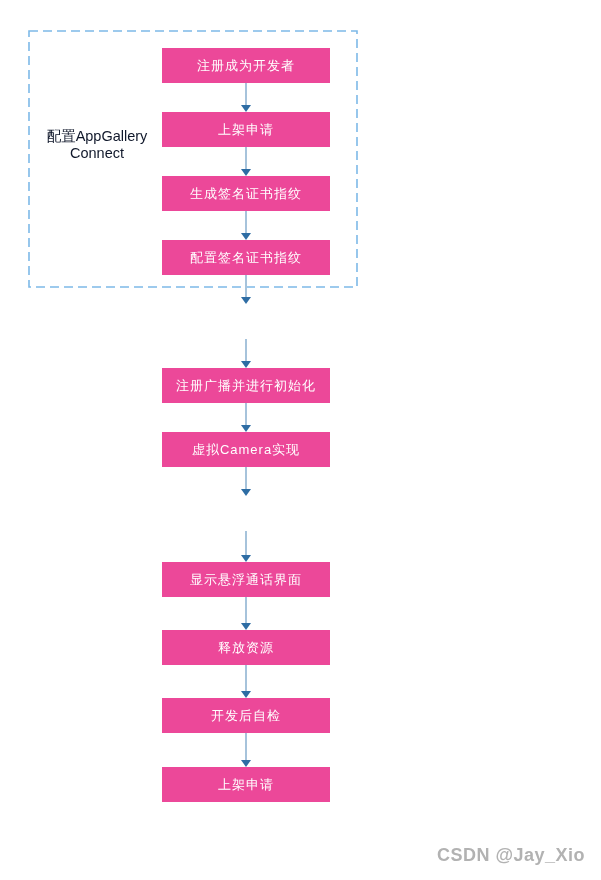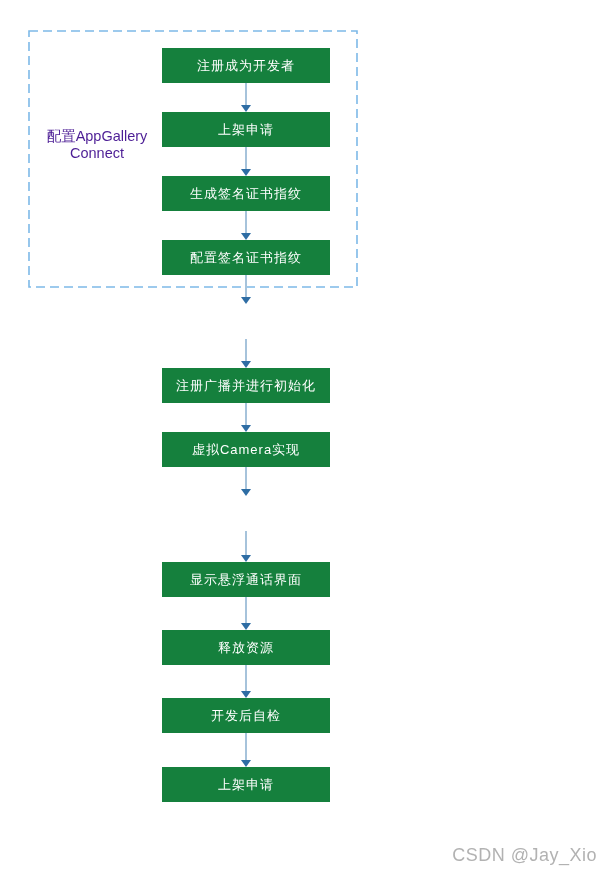--- a/index.html
+++ b/index.html
@@ -18,28 +18,28 @@
     top: 30px;
   }
   .group-label {
     position: absolute;
     left: 26px;
     top: 128px;
     width: 142px;
     text-align: center;
     font-size: 14.5px;
     line-height: 17px;
-    color: #4c1d95;
+    color: #0f172a;
   }
   .flow-box {
     position: absolute;
     left: 162px;
     width: 168px;
     height: 35px;
-    background: #15803d;
+    background: #ec4899;
     color: #ffffff;
     font-size: 13px;
     letter-spacing: 1px;
     display: flex;
     align-items: center;
     justify-content: center;
     text-align: center;
   }
   .arrow {
     position: absolute;
@@ -56,25 +56,26 @@
   }
   .arrow .head {
     width: 0;
     height: 0;
     border-left: 5px solid transparent;
     border-right: 5px solid transparent;
     border-top: 7px solid #2e6da4;
   }
   .watermark {
     position: absolute;
-    right: 4px;
+    right: 16px;
     top: 845px;
     font-size: 18px;
     color: #b2b2b2;
     letter-spacing: 0.5px;
+    font-weight: bold;
   }
 </style>
 </head>
 <body>
 
 <div class="canvas">
 
   <svg class="group-rect" width="330" height="258" viewBox="0 0 330 258">
     <rect x="1" y="1" width="328" height="256" fill="none" stroke="#7db9e8" stroke-width="1.6" stroke-dasharray="9 5"></rect>
   </svg>

